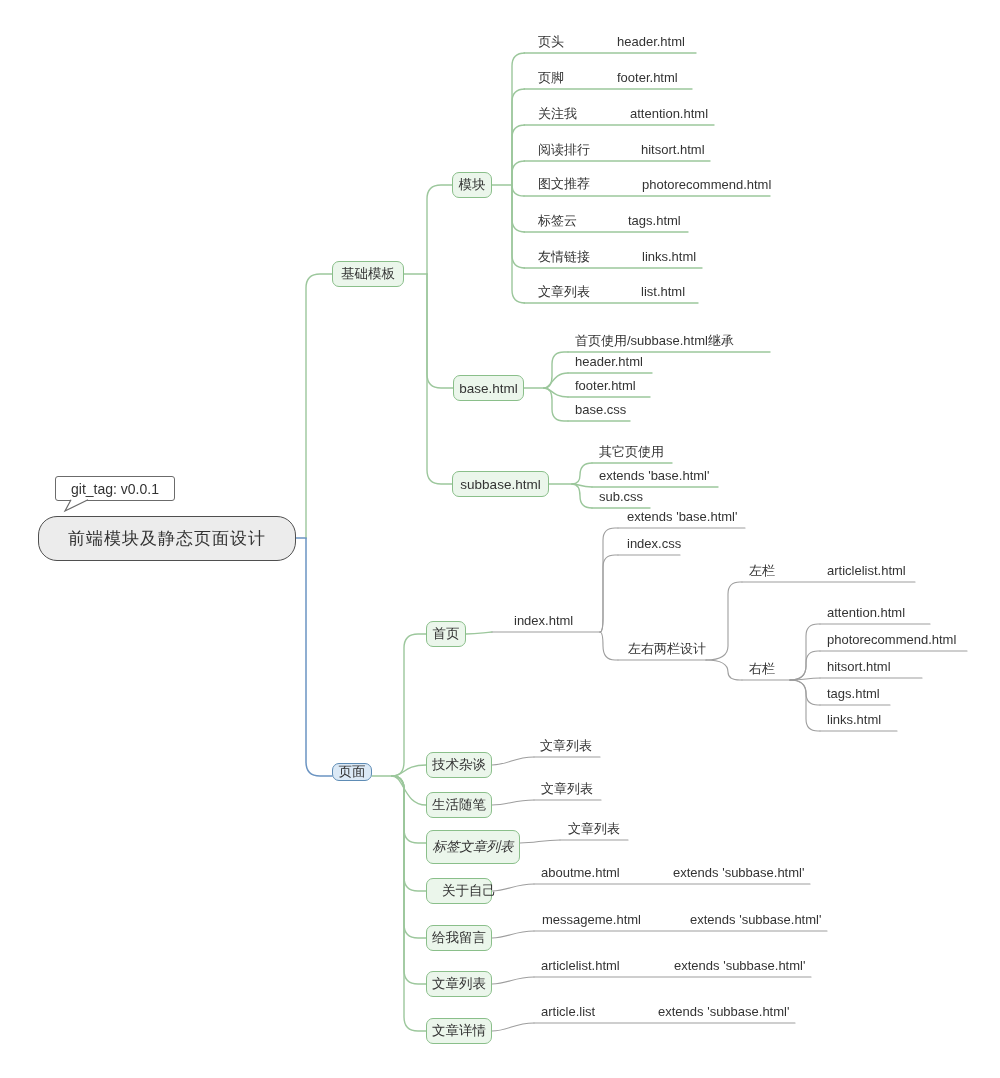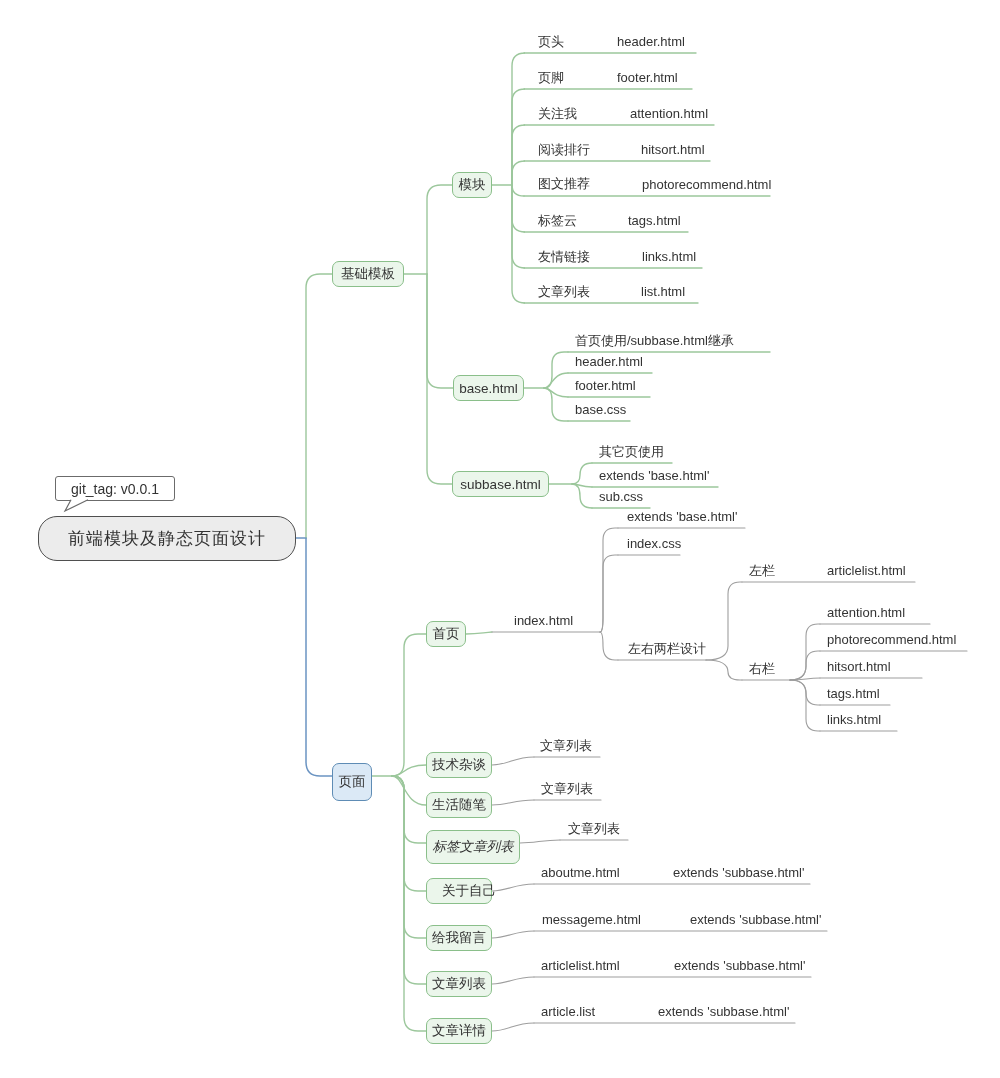--- a/index.html
+++ b/index.html
@@ -130,21 +130,21 @@
   <div class="box calloutb" style="left:55px;top:476px;width:120px;height:25px;">git_tag: v0.0.1</div>
   <svg class="tail" style="left:58px;top:499px;" width="40" height="16">
     <path d="M 13,0.8 L 7,12 L 30,0.8" fill="#ffffff" stroke="#6b6b6b" stroke-width="1.2"></path>
   </svg>
   <div class="box rootb" style="left:38px;top:516px;width:258px;height:45px;">前端模块及静态页面设计</div>
 
   <div class="box greenb" style="left:332px;top:261px;width:72px;height:26px;">基础模板</div>
   <div class="box greenb" style="left:452px;top:172px;width:40px;height:26px;">模块</div>
   <div class="box greenb" style="left:453px;top:375px;width:71px;height:26px;">base.html</div>
   <div class="box greenb" style="left:452px;top:471px;width:97px;height:26px;">subbase.html</div>
-  <div class="box blueb" style="left:332px;top:763px;width:40px;height:38px;">页面</div>
+  <div class="box blueb" style="left:332px;top:763px;width:40px;height:18px;">页面</div>
   <div class="box greenb" style="left:426px;top:621px;width:40px;height:26px;">首页</div>
   <div class="box greenb" style="left:426px;top:752px;width:66px;height:26px;">技术杂谈</div>
   <div class="box greenb" style="left:426px;top:792px;width:66px;height:26px;">生活随笔</div>
   <div class="box greenb" style="left:426px;top:830px;width:94px;height:34px;font-style:italic;">标签文章列表</div>
   <div class="box greenb" style="left:426px;top:878px;width:66px;height:26px;padding-left:20px;">关于自己</div>
   <div class="box greenb" style="left:426px;top:925px;width:66px;height:26px;">给我留言</div>
   <div class="box greenb" style="left:426px;top:971px;width:66px;height:26px;">文章列表</div>
   <div class="box greenb" style="left:426px;top:1018px;width:66px;height:26px;">文章详情</div>
 
   <span class="leaf" style="left:538px;top:34px;">页头</span>

